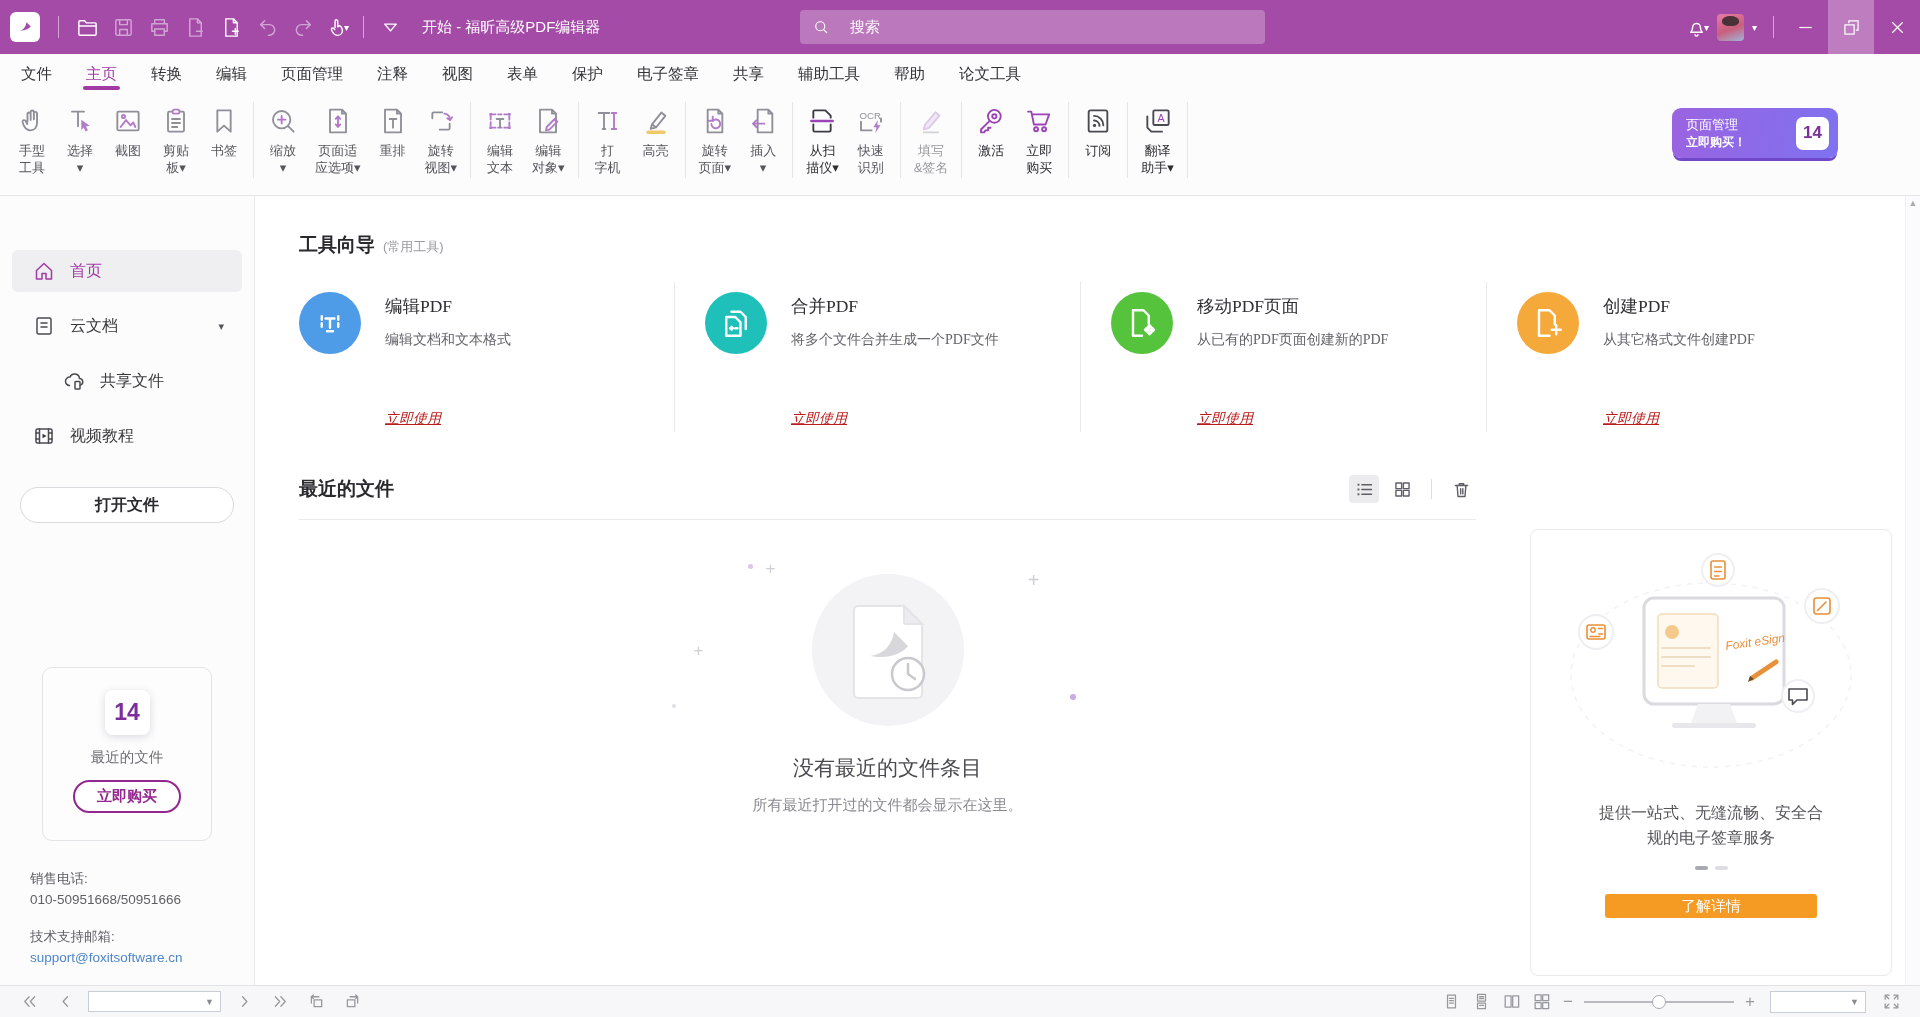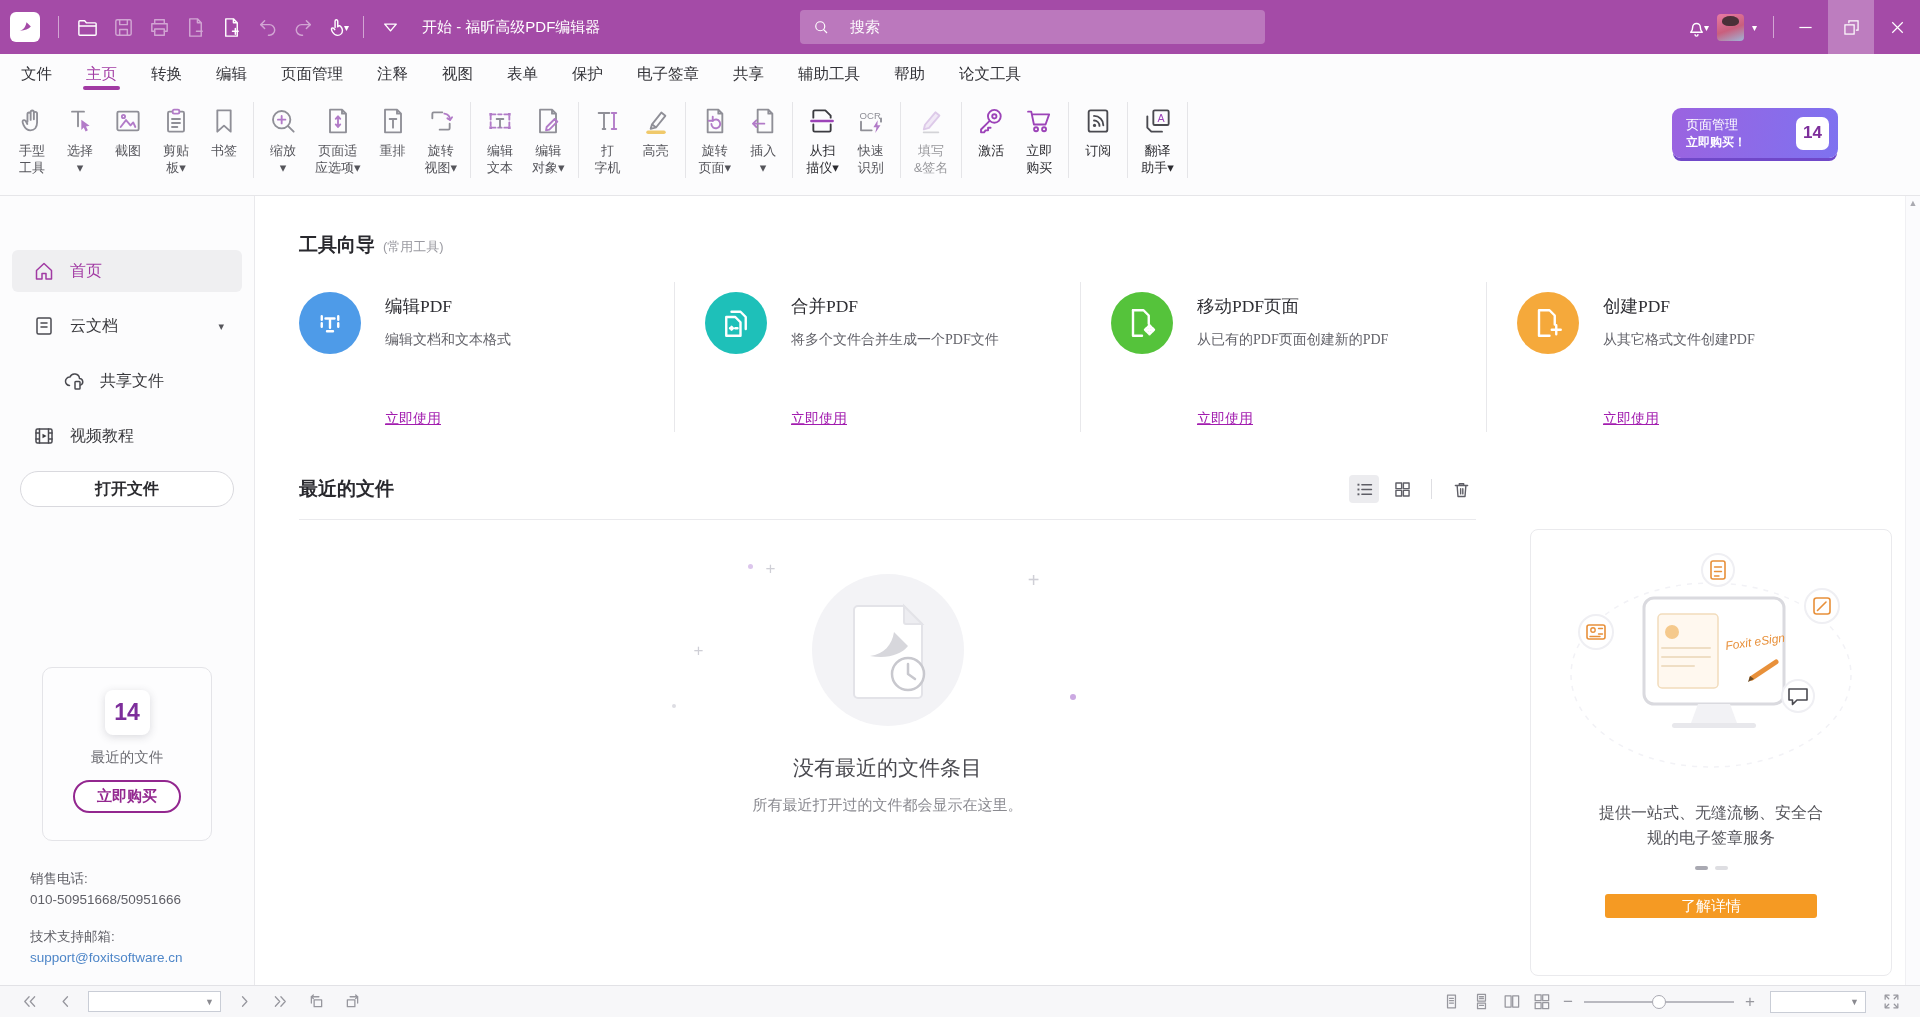--- a/index.html
+++ b/index.html
@@ -69,21 +69,21 @@
   .sidebar { width:255px; flex:0 0 255px; background:#FCFCFD; border-right:1px solid #E9E9EC;
     position:relative; padding-top:54px; }
   .sitem { height:42px; margin:0 12px 13px; border-radius:6px; display:flex; align-items:center;
     padding-left:20px; gap:14px; font-size:16px; color:#3A3A3E; cursor:pointer; }
   .sitem svg { width:24px; height:24px; stroke:#4A4A50; fill:none; stroke-width:1.5;
     stroke-linecap:round; stroke-linejoin:round; flex:0 0 24px; }
   .sitem.active { background:#EFEFF1; color:#A13AA3; }
   .sitem.active svg { stroke:#A13AA3; }
   .sitem.sub { padding-left:50px; }
   .scaret { margin-left:auto; margin-right:18px; font-size:11px; color:#55555B; }
-  .open-btn { margin:14px 20px 0; height:36px; border:1px solid #D9D9DE; border-radius:18px;
+  .open-btn { margin:30px 20px 0; height:36px; border:1px solid #D9D9DE; border-radius:18px;
     background:#fff; display:flex; align-items:center; justify-content:center;
     font-size:16px; font-weight:bold; color:#2A2A2E; cursor:pointer; }
   .trial-panel { position:absolute; left:42px; right:42px; top:471px; height:174px;
     border:1px solid #E4E4E8; border-radius:10px; background:#FDFDFE; display:flex;
     flex-direction:column; align-items:center; padding-top:22px; }
   .tp14 { width:45px; height:45px; background:#fff; border-radius:8px;
     box-shadow:0 2px 8px rgba(60,60,80,.18); color:#7D2E9B; font-weight:bold; font-size:23px;
     display:flex; align-items:center; justify-content:center; }
   .tp-label { margin-top:13px; font-size:14.5px; color:#6E6E74; }
   .tp-buy { margin-top:13px; padding:5px 22px; border:2px solid #93278F; border-radius:17px;
@@ -100,22 +100,22 @@
   .cards { display:flex; margin-top:24px; }
   .card { flex:1; height:150px; position:relative; padding-left:0; }
   .card + .card { border-left:1px solid #E8E8EB; padding-left:30px; }
   .card-row { display:flex; gap:24px; padding-top:10px;font-family:Liberation Serif, serif; }
   .cicon { width:62px; height:62px; border-radius:50%; display:flex; align-items:center;
     justify-content:center; flex:0 0 62px; }
   .cicon svg { width:36px; height:36px; stroke:#fff; fill:none; stroke-width:1.6;
     stroke-linecap:round; stroke-linejoin:round; }
   .ctitle { font-size:17.5px; color:#2E2E33; margin-top:2px; }
   .cdesc { font-size:14px; color:#63636A; margin-top:13px; }
-  .clink { position:absolute; bottom:4px; left:86px; font-size:14px; color:#a21caf;
-    text-decoration:underline; cursor:pointer; }
+  .clink { position:absolute; bottom:4px; left:86px; font-size:14px; color:#b91c1c;
+    text-decoration:underline; cursor:pointer;font-style:italic; }
   .card + .card .clink { left:116px; }
 
   .lower { display:flex; align-items:flex-start; margin-top:43px; }
   .recent-col { flex:1; }
   .recent-head { display:flex; align-items:center; }
   .recent-title { font-size:19px; font-weight:bold; color:#29292E; }
   .view-icons { margin-left:auto; display:flex; align-items:center; gap:8px; }
   .vbtn { width:30px; height:28px; border-radius:4px; display:flex; align-items:center;
     justify-content:center; cursor:pointer; color:#5E5E66; }
   .vbtn svg { width:21px; height:21px; stroke:currentColor; fill:none; stroke-width:1.6;

